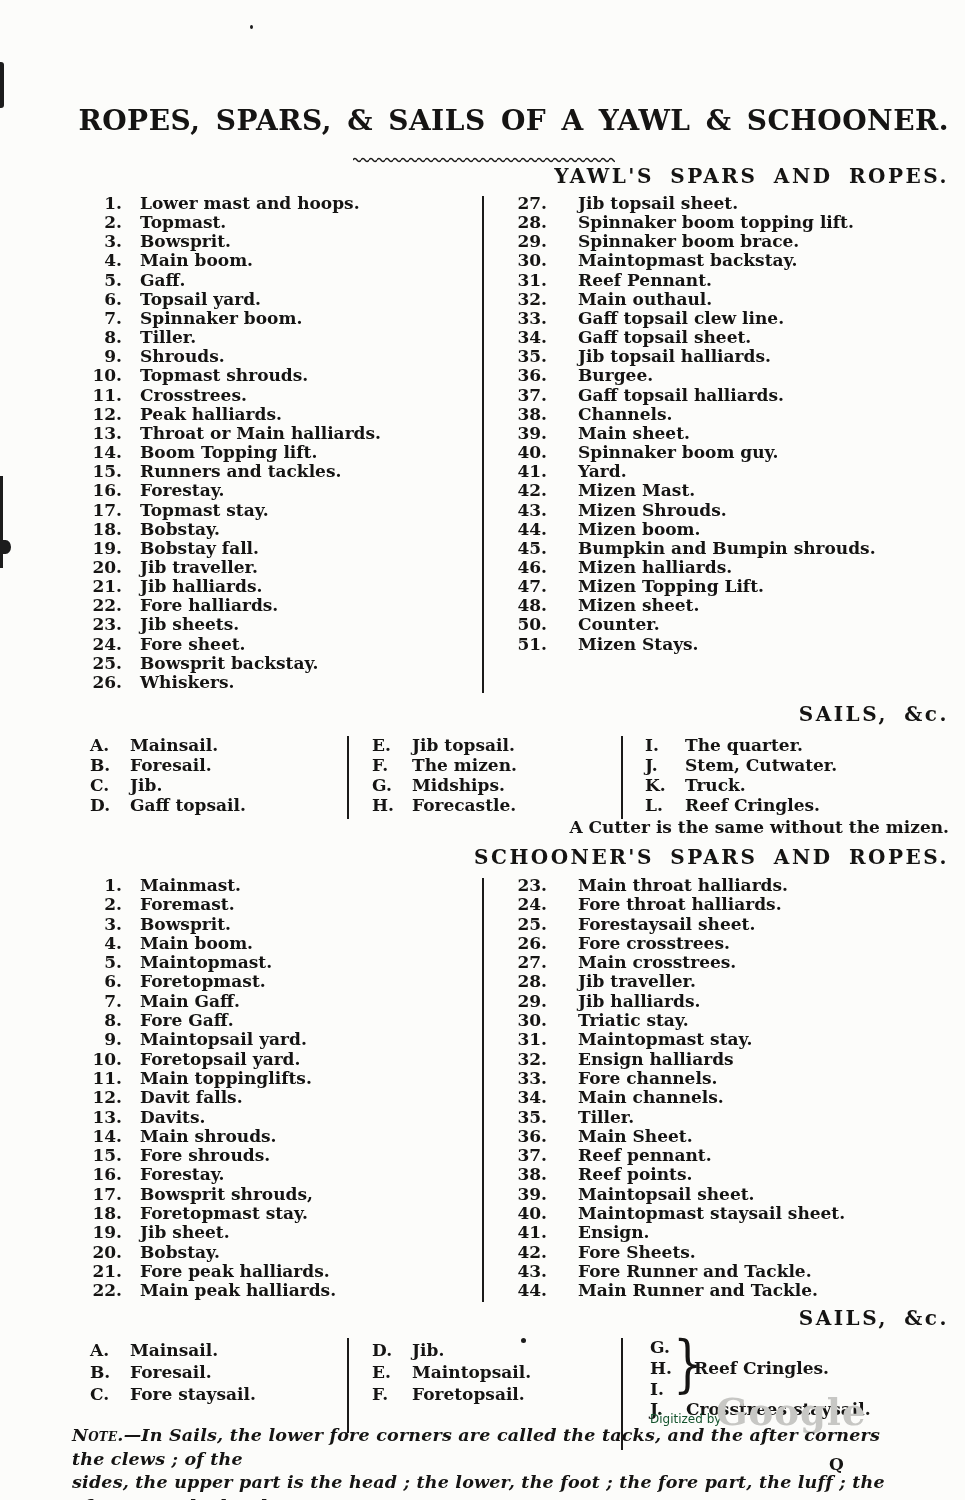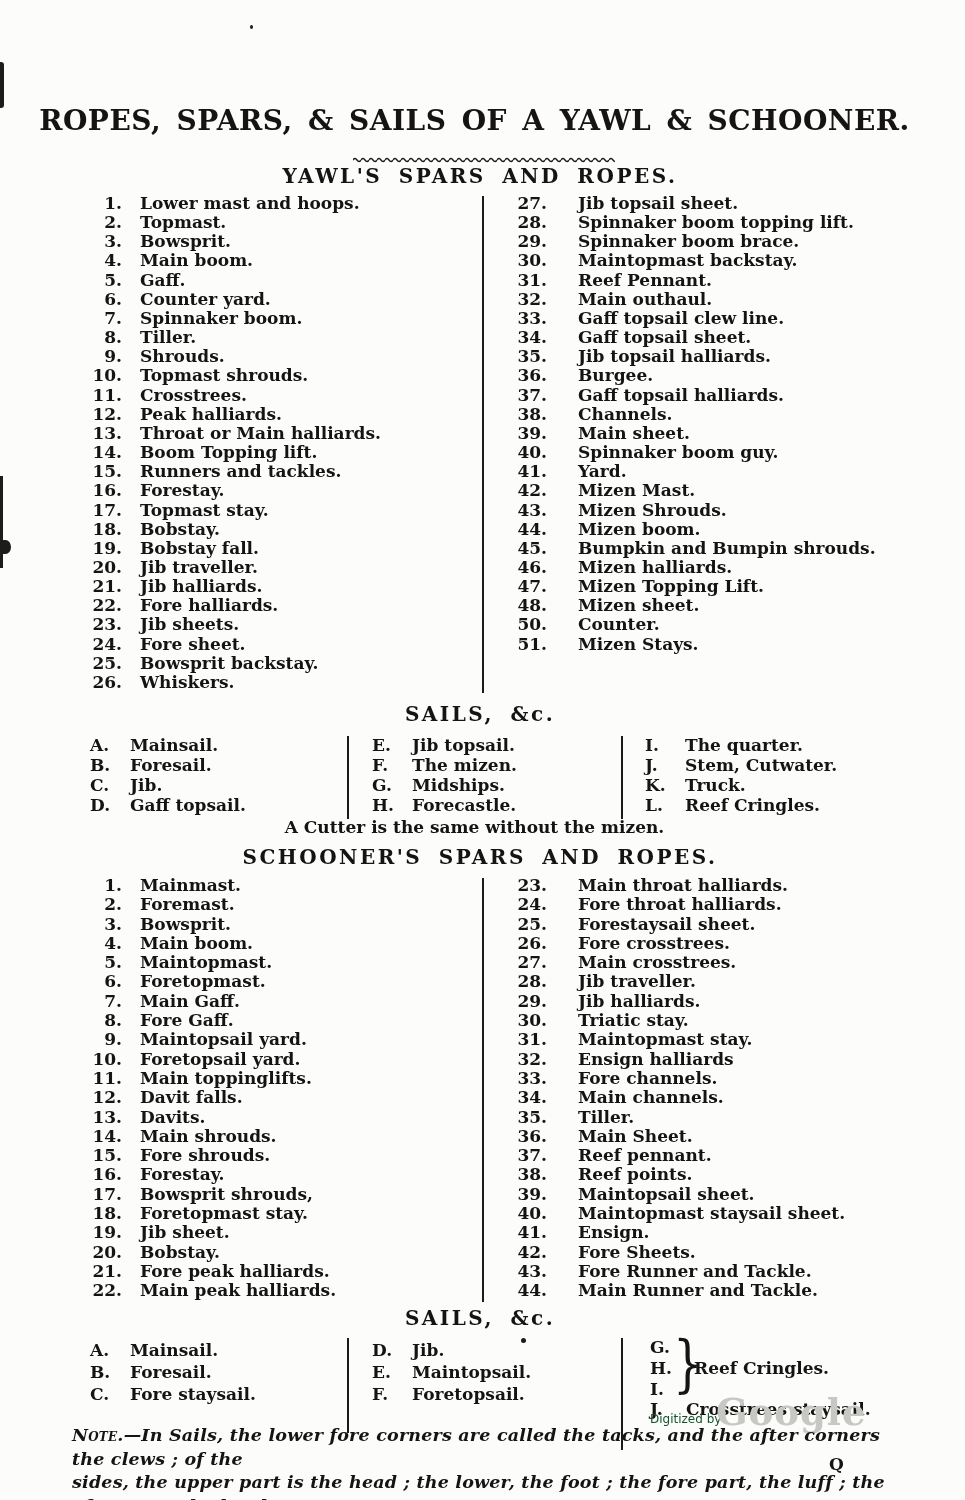--- a/index.html
+++ b/index.html
@@ -2,21 +2,21 @@
 <html><head>
 <meta charset="utf-8">
 <style>
   html,body{margin:0;padding:0;background:#e8e8e6;}
   .page{
     position:relative; width:965px; height:1500px; margin:0 auto;
     background:#fcfcfa; overflow:hidden; color:#151413;
     font-family:"DejaVu Serif","Liberation Serif",serif; font-weight:bold;
   }
   .abs{position:absolute;}
-  .centered{left:0; right:16px; text-align:center;}
+  .centered{left:0; right:16px; text-align:right;}
   .page-title{top:104px; font-size:28px; letter-spacing:0.5px; word-spacing:5px; white-space:nowrap;}
   .section-heading{font-size:20px; letter-spacing:2.5px; word-spacing:7px; white-space:nowrap;margin-left:11px;}
   .wavy-rule{left:353px; top:148px;}
   
   .numlist{font-size:17px; line-height:19.15px;}
   .numlist .row{display:flex; white-space:nowrap;}
   .numlist .num{display:inline-block; text-align:right; flex:none;}
   .col-narrow-num .num{width:34px; margin-right:18px;}
   .col-wide-num .num{width:52px; margin-right:31px;}
   .vrule{width:2px; background:#1b1a19;}
@@ -81,21 +81,21 @@
         <span class="txt">Main boom.</span>
       </div>
 
       <div class="row">
         <span class="num">5.</span>
         <span class="txt">Gaff.</span>
       </div>
 
       <div class="row">
         <span class="num">6.</span>
-        <span class="txt">Counter yard.</span>
+        <span class="txt">Topsail yard.</span>
       </div>
 
       <div class="row">
         <span class="num">7.</span>
         <span class="txt">Spinnaker boom.</span>
       </div>
 
       <div class="row">
         <span class="num">8.</span>
         <span class="txt">Tiller.</span>

